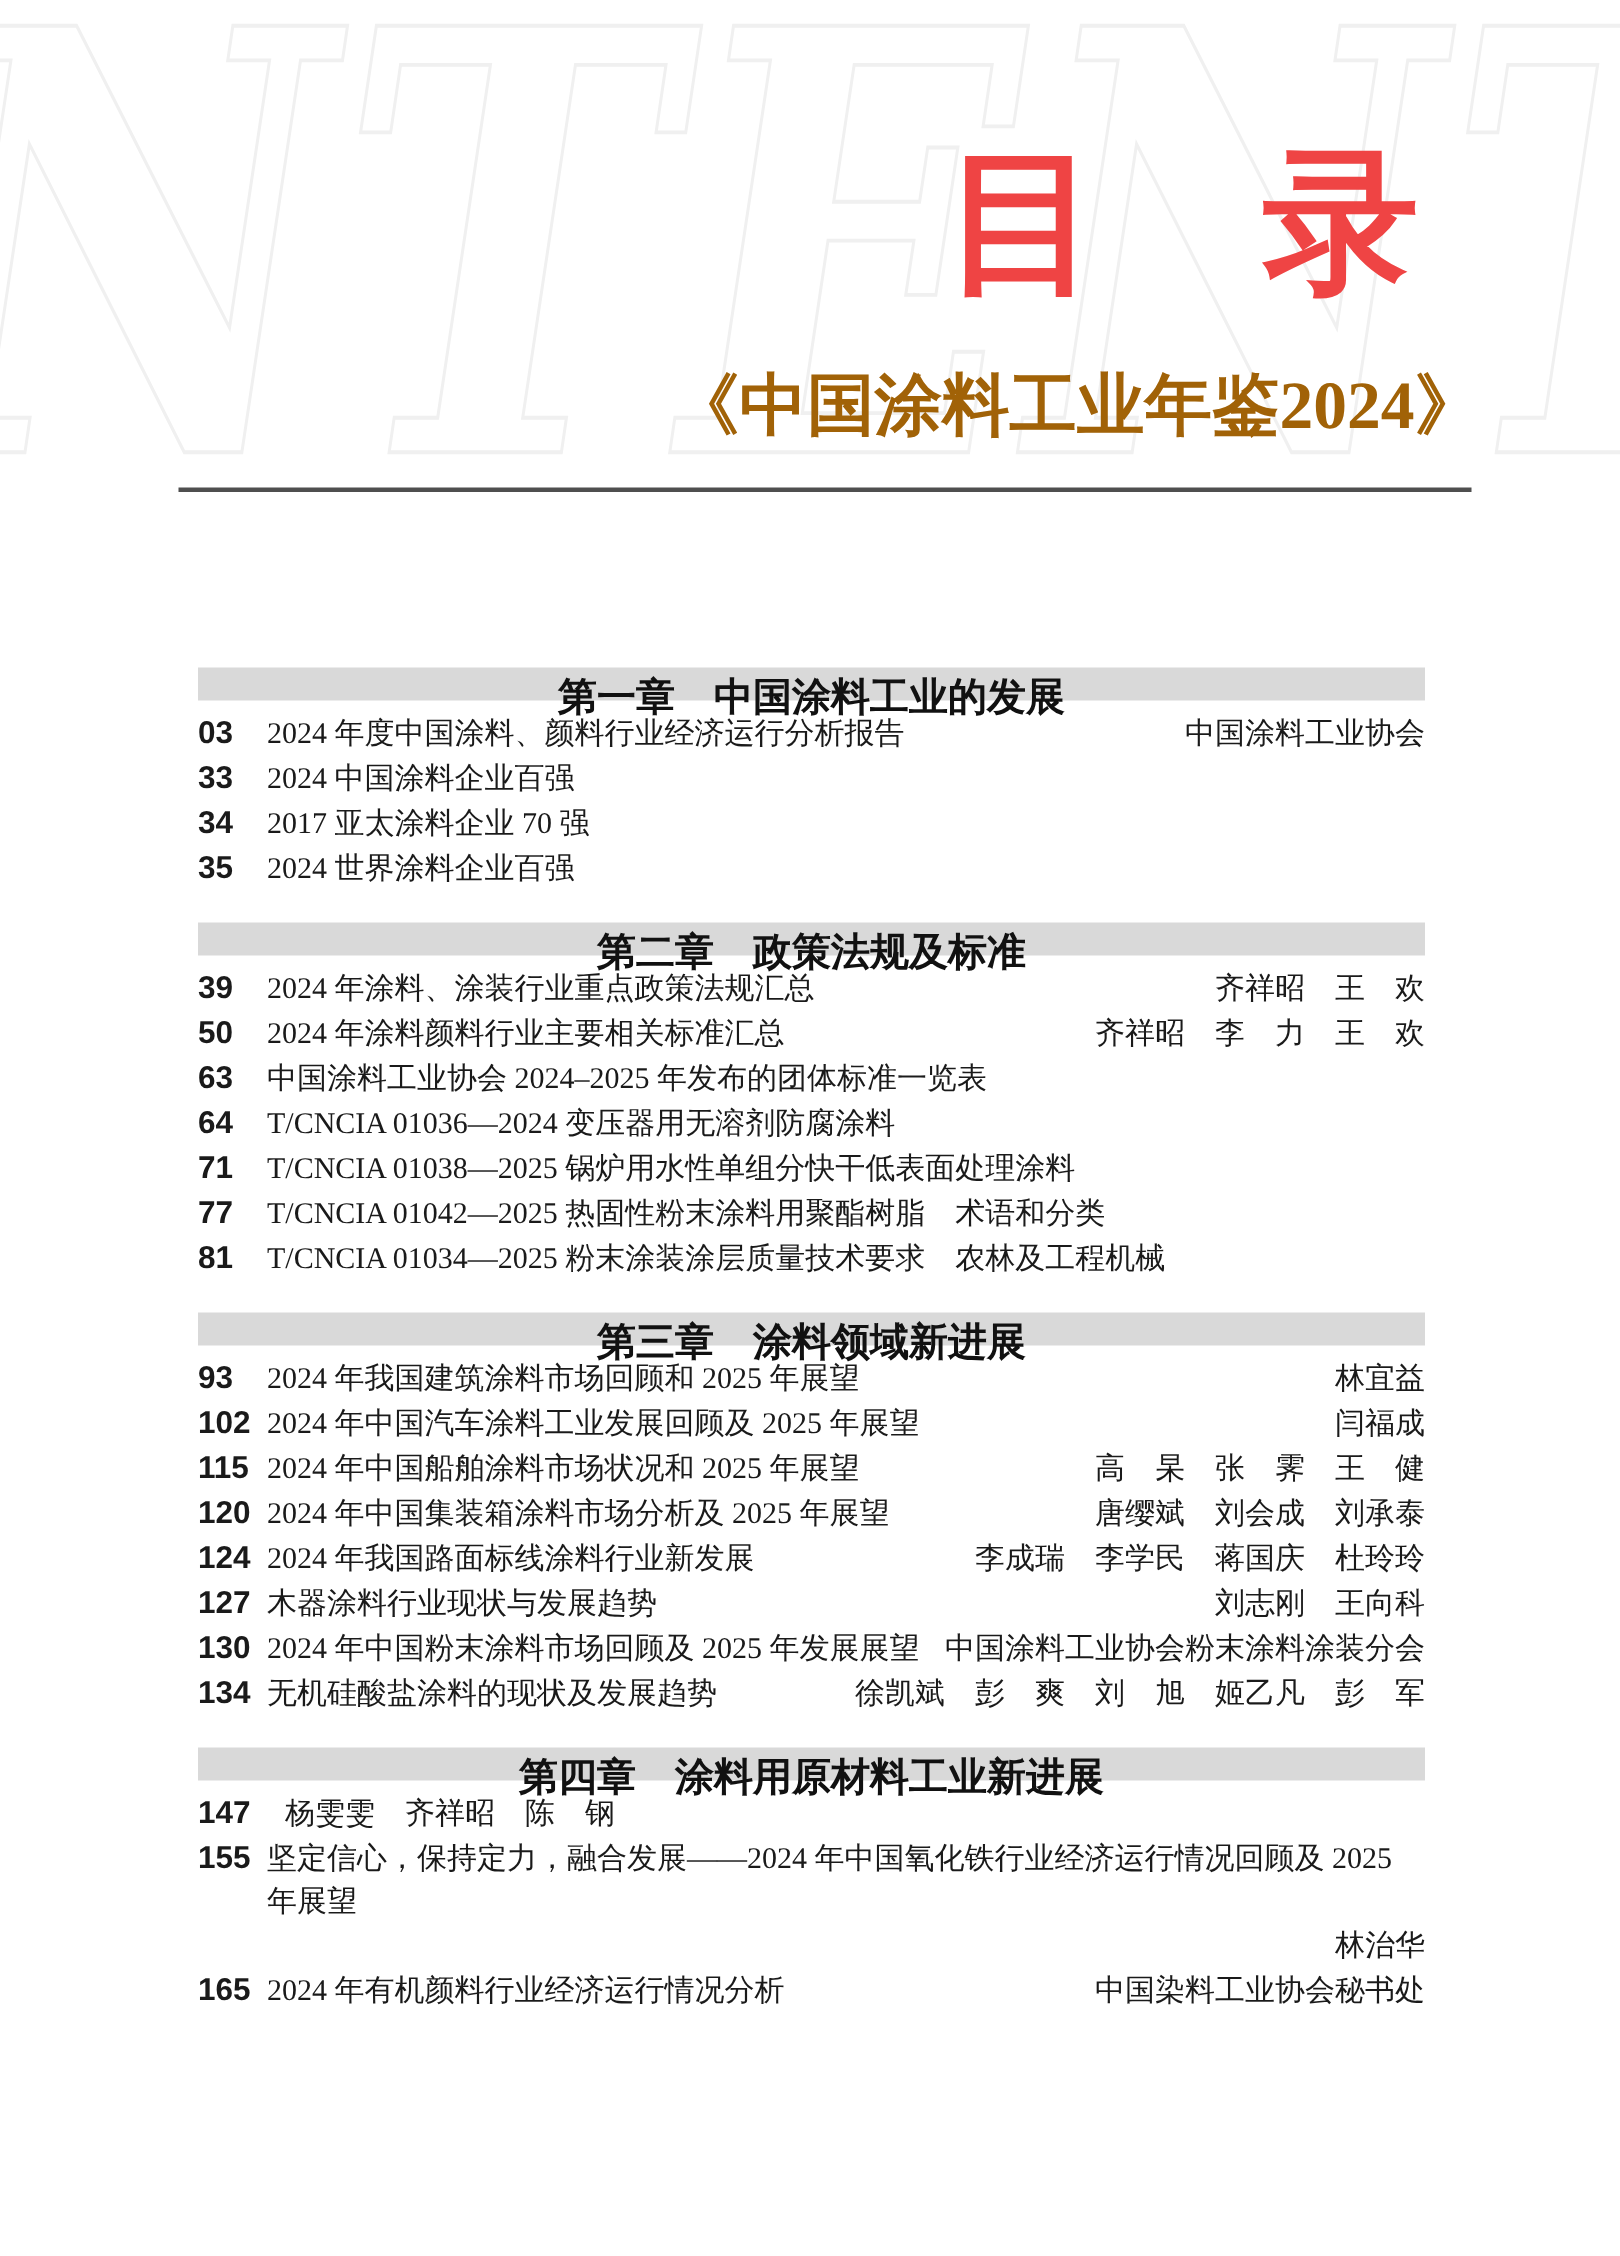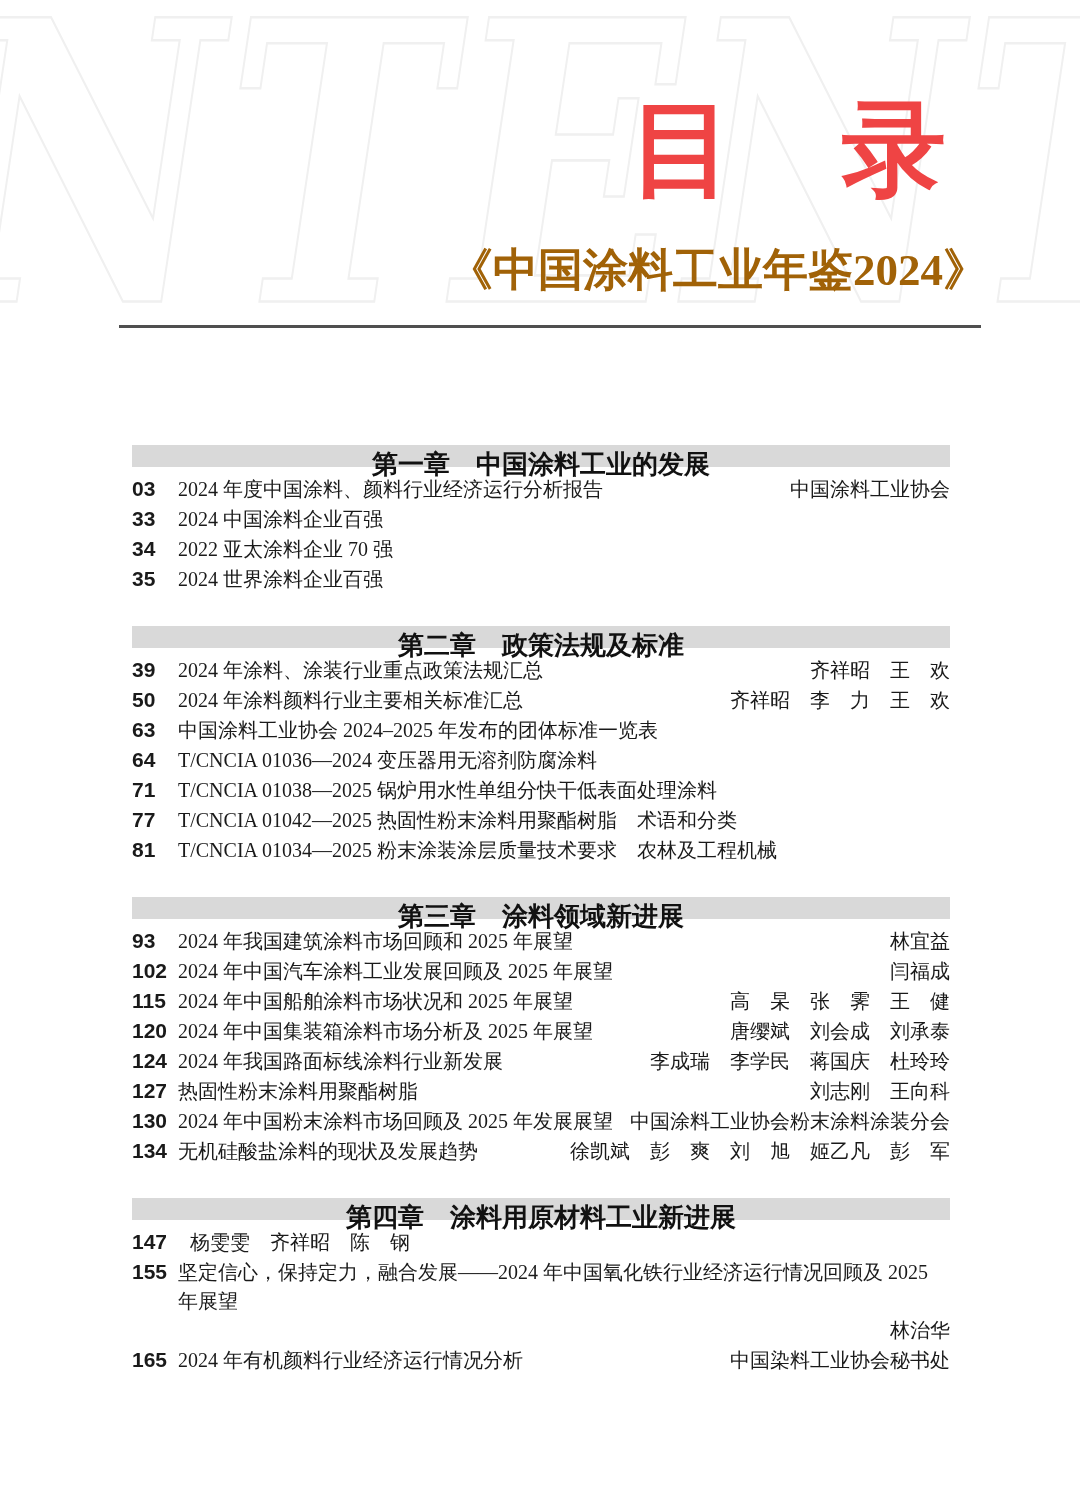--- a/index.html
+++ b/index.html
@@ -45,21 +45,21 @@
   .rule{
     position:absolute;top:325px;left:119px;
     width:862px;height:3px;
     background:var(--rule,#4f4f4f);
   }
   .sections{
     position:absolute;top:445px;left:132px;
     width:818px;
     font-family:"Liberation Serif","DejaVu Serif",serif;
   }
-  .section + .section{margin-top:32px;}
+  .section + .section{margin-top:21px;}
   .bar{
     height:22px;line-height:38px;
     background:var(--bar-bg,#d9d9d9);
     text-align:center;
     font-family:"Liberation Sans","DejaVu Sans",sans-serif;
     font-weight:bold;
     font-size:26px;
     color:#111;
   }
   .rows{padding-top:7px;}
@@ -100,21 +100,21 @@
             <span class="pg">03</span>
             <span class="t">2024 年度中国涂料、颜料行业经济运行分析报告</span>
             <span class="a">中国涂料工业协会</span>
           </div>
           <div class="row">
             <span class="pg">33</span>
             <span class="t">2024 中国涂料企业百强</span>
           </div>
           <div class="row">
             <span class="pg">34</span>
-            <span class="t">2022 亚太涂料企业 70 强</span>
+            <span class="t">2017 亚太涂料企业 70 强</span>
           </div>
           <div class="row">
             <span class="pg">35</span>
             <span class="t">2024 世界涂料企业百强</span>
           </div>
         </div>
       </section>
       <section class="section">
         <div class="bar">第二章　政策法规及标准</div>
         <div class="rows">
@@ -173,21 +173,21 @@
             <span class="t">2024 年中国集装箱涂料市场分析及 2025 年展望</span>
             <span class="a">唐缨斌　刘会成　刘承泰</span>
           </div>
           <div class="row">
             <span class="pg">124</span>
             <span class="t">2024 年我国路面标线涂料行业新发展</span>
             <span class="a">李成瑞　李学民　蒋国庆　杜玲玲</span>
           </div>
           <div class="row">
             <span class="pg">127</span>
-            <span class="t">热固性粉末涂料用聚酯树脂</span>
+            <span class="t">木器涂料行业现状与发展趋势</span>
             <span class="a">刘志刚　王向科</span>
           </div>
           <div class="row">
             <span class="pg">130</span>
             <span class="t">2024 年中国粉末涂料市场回顾及 2025 年发展展望</span>
             <span class="a">中国涂料工业协会粉末涂料涂装分会</span>
           </div>
           <div class="row">
             <span class="pg">134</span>
             <span class="t">无机硅酸盐涂料的现状及发展趋势</span>

